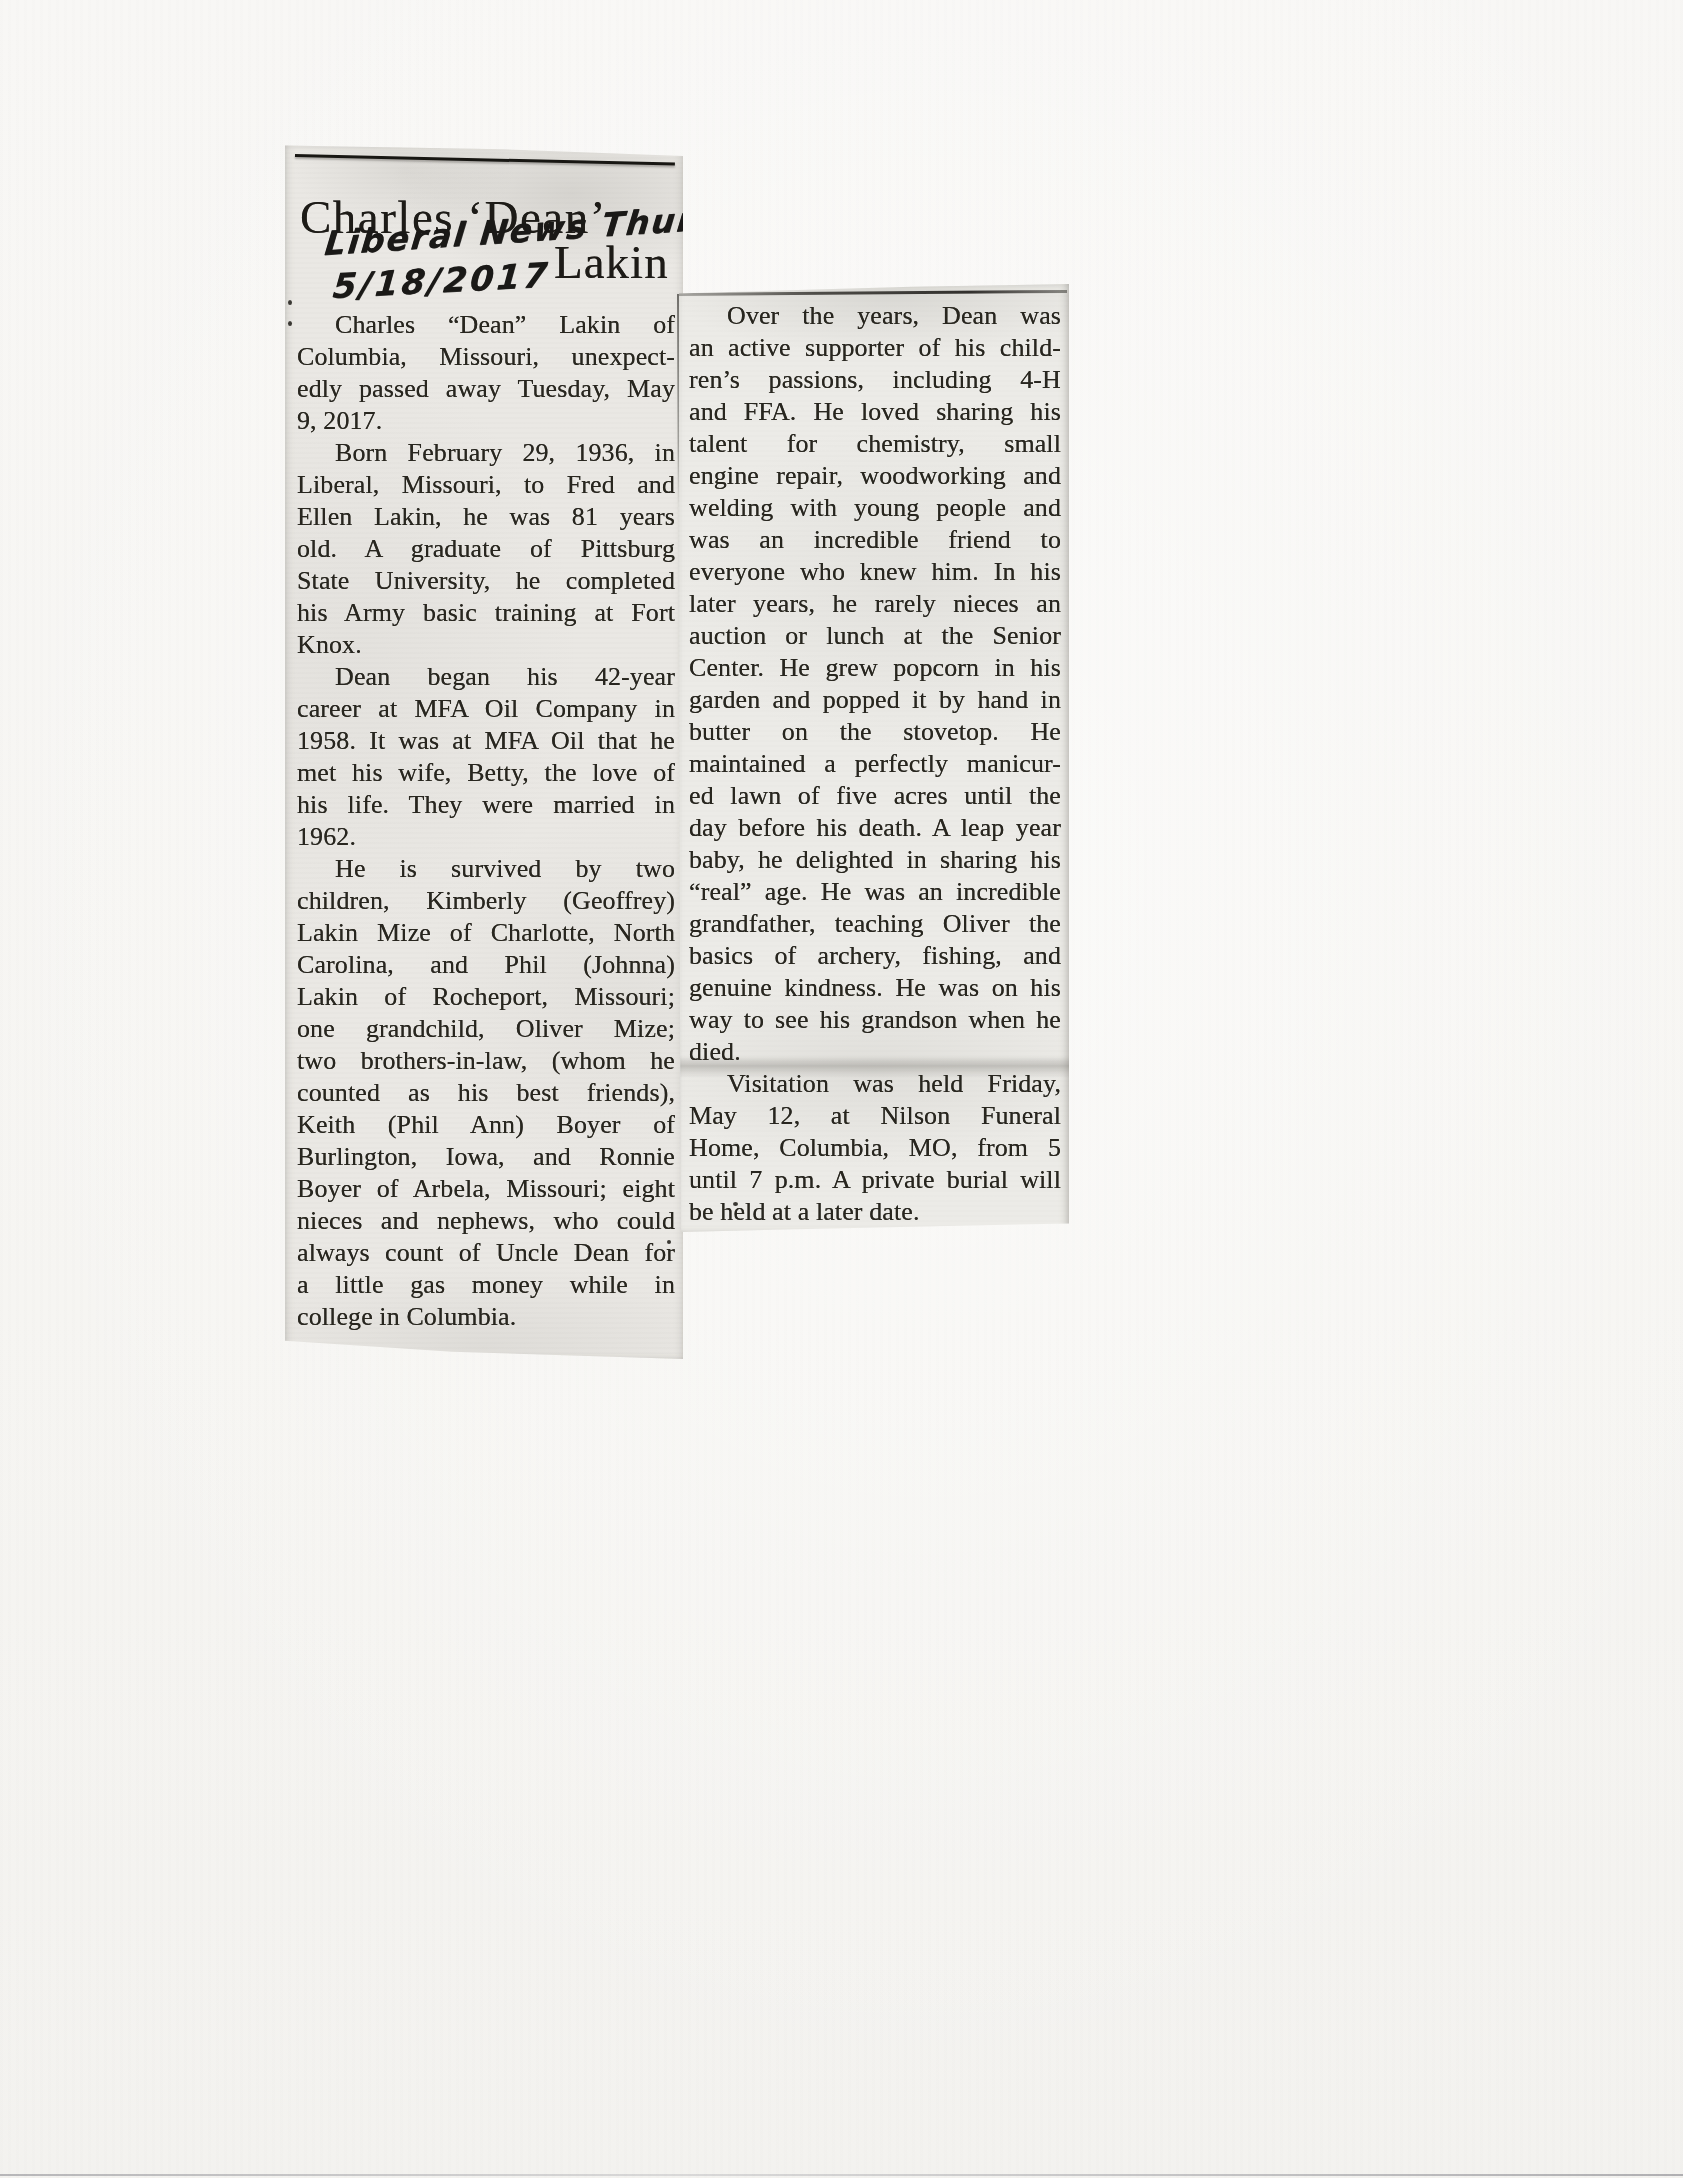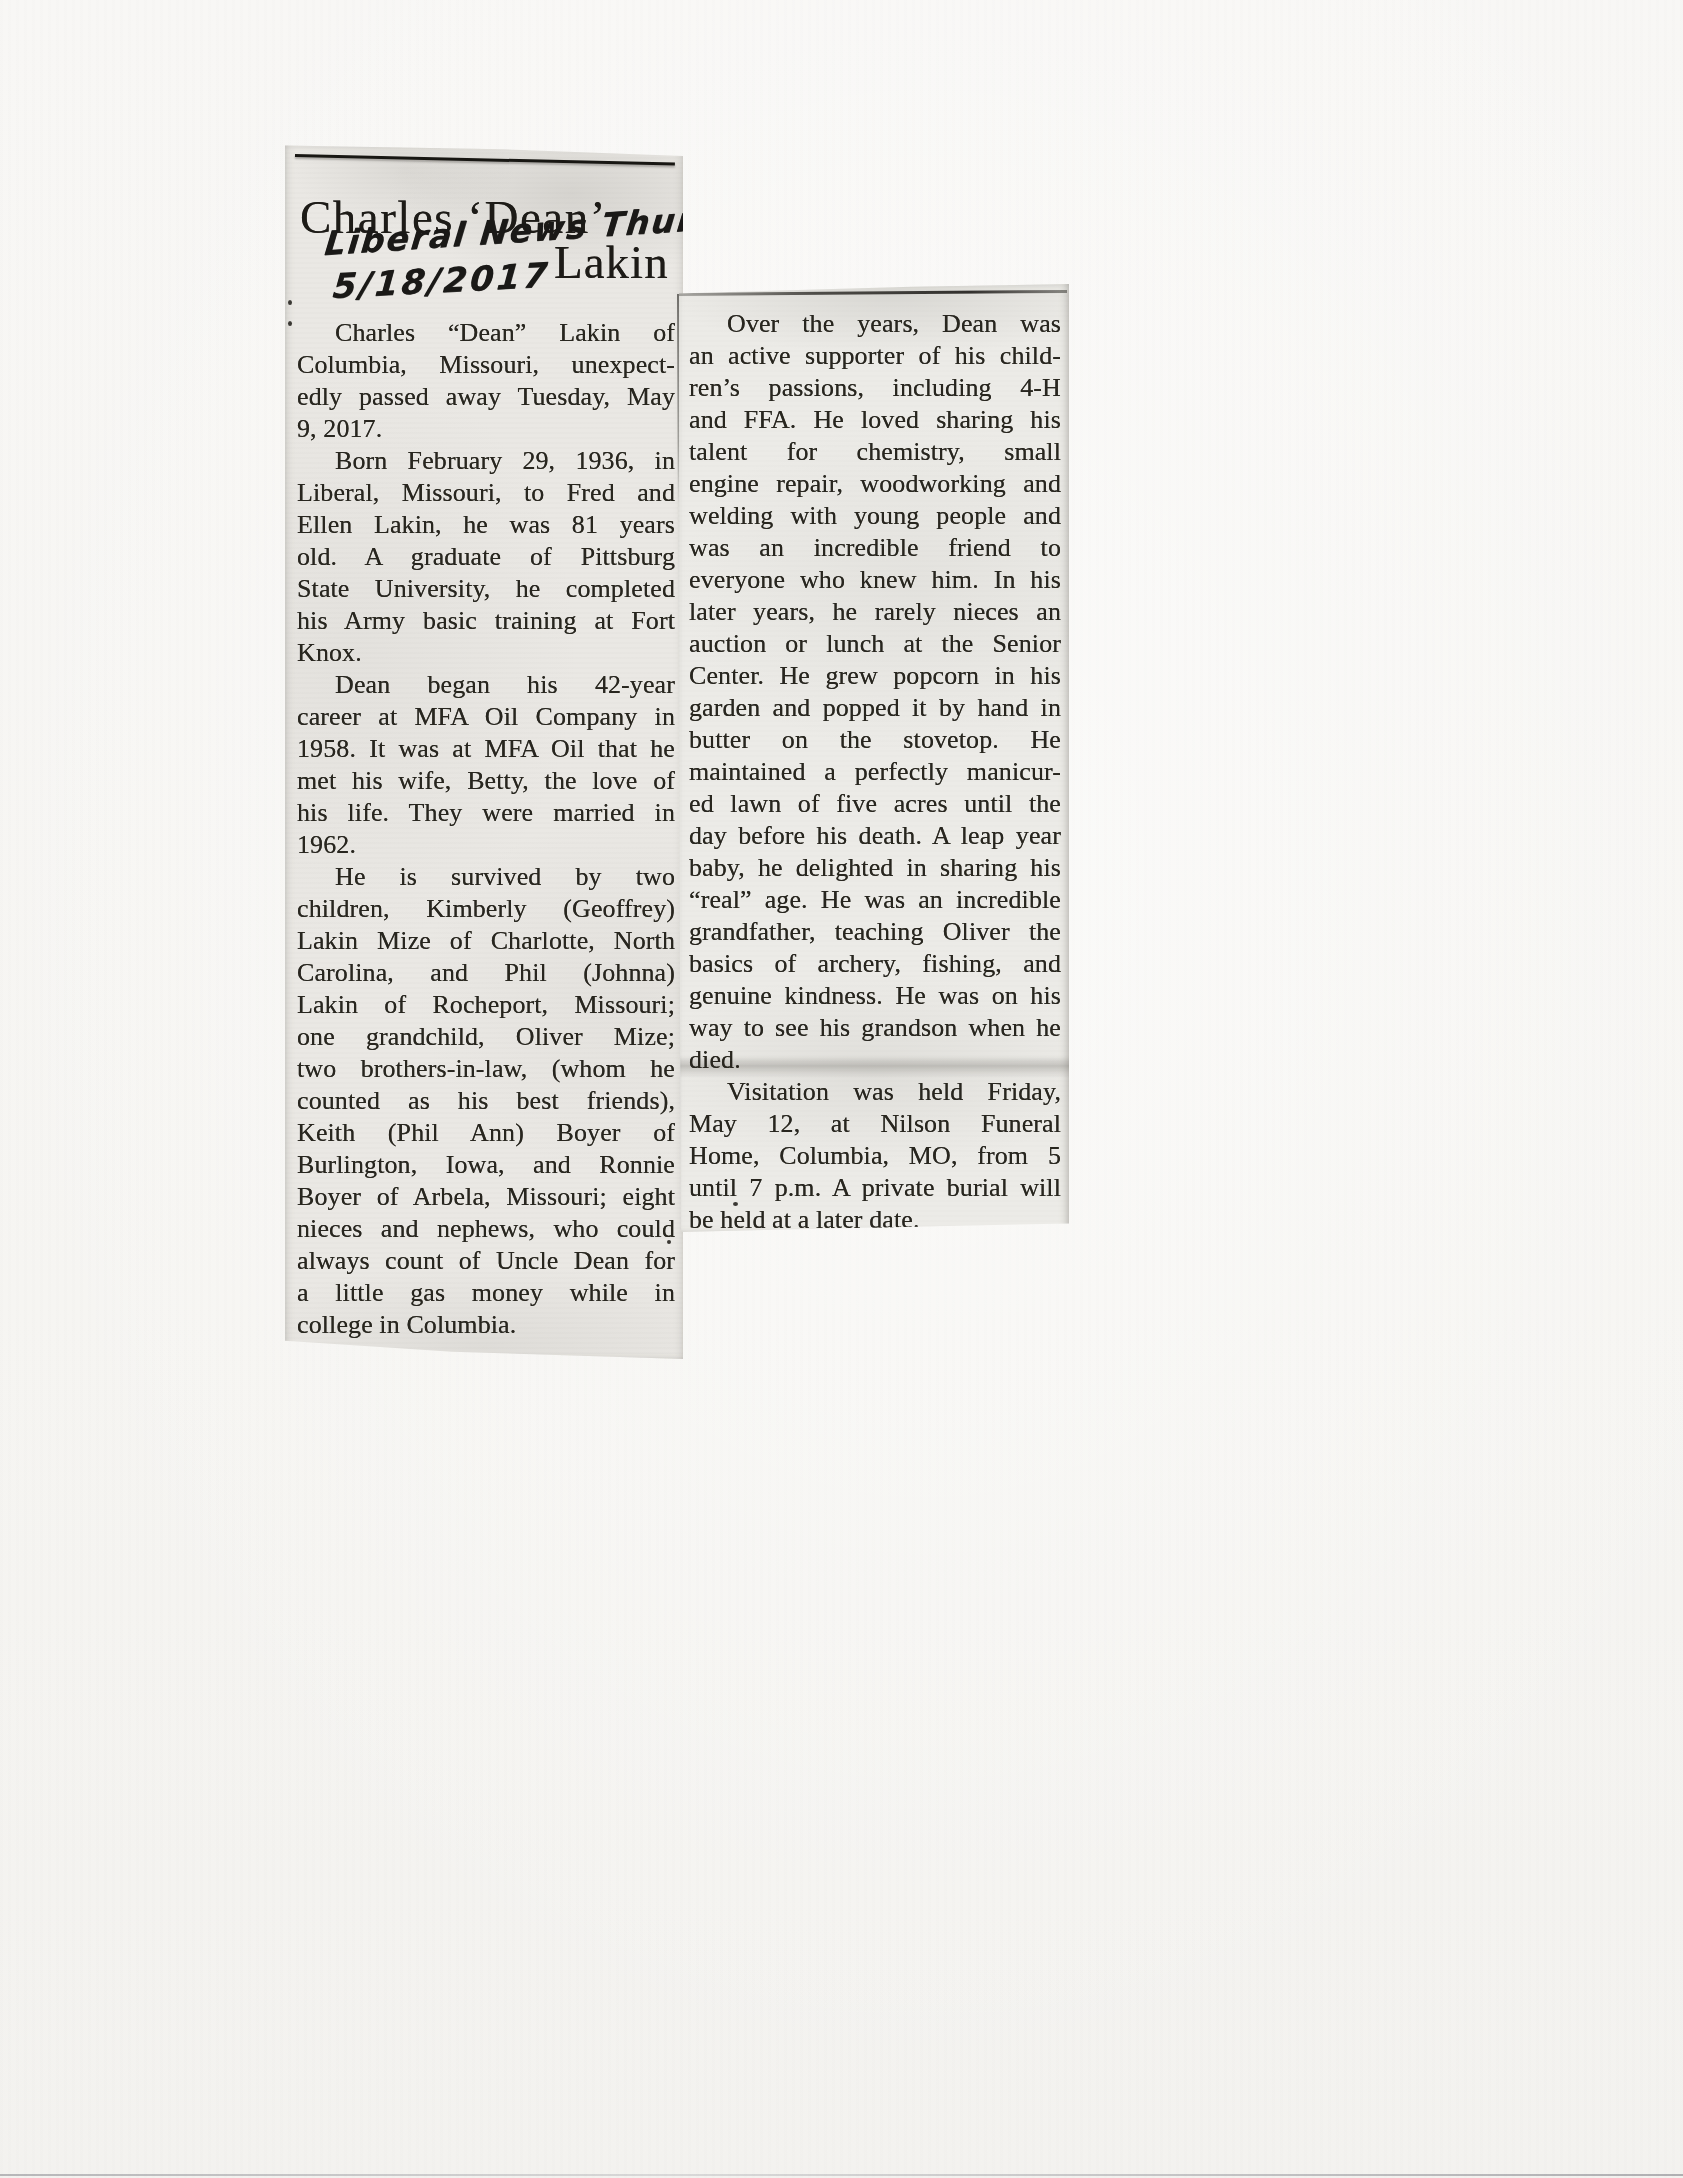--- a/index.html
+++ b/index.html
@@ -155,21 +155,20 @@
   }
 
   
   .bodycol {
     position: absolute;
     font-size: 26px;
     line-height: 32px;
     letter-spacing: 0.1px;
     color: #28261f;
     text-shadow: 0 0 0.5px rgba(30,28,22,0.75);
-    margin-top: 8px;
   }
   .bodycol-1 {
     left: 12px;
     top: 164px;
     width: 378px;
   }
   .bodycol-2 {
     left: 12px;
     top: 16px;
     width: 372px;

